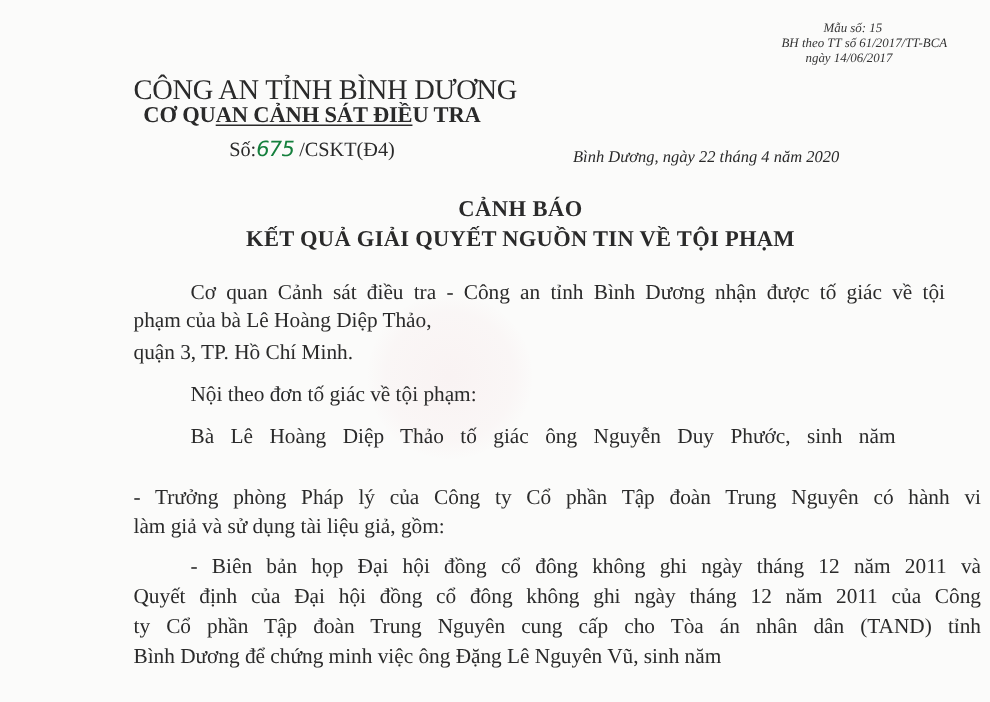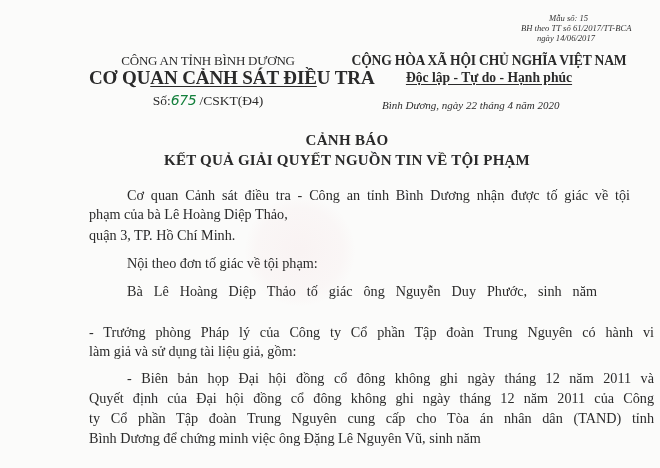--- a/index.html
+++ b/index.html
@@ -14,22 +14,22 @@
     .edge-line {
       position: absolute; left: 656px; top: 0; width: 2px; height: 468px;
       background: #3a3a3a;
     }
     .abs { position: absolute; white-space: nowrap; }
     .form-note {
       font-style: italic; font-size: 8.6px; line-height: 9px; color: #333;
       text-align: center;
     }
     .left-header { left: 72px; top: 52px; width: 238px; text-align: center; }
-    .agency-parent { font-size: 13px; line-height: 17px; letter-spacing: -0.2px; }
-    .agency-name { font-size: 19px; font-weight: bold; line-height: 17px; letter-spacing: -0.1px; }
+    .agency-parent { font-size: 19px; line-height: 17px; letter-spacing: -0.2px; }
+    .agency-name { font-size: 15px; font-weight: bold; line-height: 17px; letter-spacing: -0.1px; }
     .agency-name .u { text-decoration: underline; text-underline-offset: 2px; }
     .doc-number { font-size: 13.5px; line-height: 20px; margin-top: 4px; }
     .handwritten {
       font-family: "DejaVu Sans", sans-serif; font-style: italic;
       color: #15803d; font-size: 14px; letter-spacing: -0.5px;
     }
     .right-header { left: 312px; top: 52px; width: 320px; text-align: center; }
     .nation { font-size: 13.6px; font-weight: bold; line-height: 17px; letter-spacing: -0.2px; }
     .motto { font-size: 13.6px; font-weight: bold; line-height: 18px; }
     .motto span { text-decoration: underline; text-underline-offset: 2px; }
@@ -60,24 +60,20 @@
   <div class="abs form-note" style="left:532px; top:14px;">Mẫu số: 15</div>
   <div class="abs form-note" style="left:504px; top:24px;">BH theo TT số 61/2017/TT-BCA</div>
   <div class="abs form-note" style="left:520px; top:34px;">ngày 14/06/2017</div>
 
   <div class="abs left-header">
     <div class="agency-parent">CÔNG AN TỈNH BÌNH DƯƠNG</div>
     <div class="agency-name"><span>CƠ QU</span><span class="u">AN CẢNH SÁT ĐIỀ</span><span>U TRA</span></div>
     <div class="doc-number"><span>Số:</span><span class="handwritten">675</span><span> /CSKT(Đ4)</span></div>
   </div>
 
-  <div class="abs right-header">
-    <div class="nation">CỘNG HÒA XÃ HỘI CHỦ NGHĨA VIỆT NAM</div>
-    <div class="motto"><span>Độc lập - Tự do - Hạnh phúc</span></div>
-  </div>
 
   <div class="abs place-date">Bình Dương, ngày 22 tháng 4 năm 2020</div>
 
   <div class="abs title-block">
     <div class="title-1">CẢNH BÁO</div>
     <div class="title-2">KẾT QUẢ GIẢI QUYẾT NGUỒN TIN VỀ TỘI PHẠM</div>
   </div>
 
   <div class="abs body-line indent" style="top:186px; width:503px; text-align:justify; text-align-last:justify; white-space:normal;">Cơ quan Cảnh sát điều tra - Công an tỉnh Bình Dương nhận được tố giác về tội</div>
   <div class="abs body-line" style="top:205px;">phạm của bà Lê Hoàng Diệp Thảo,</div>

